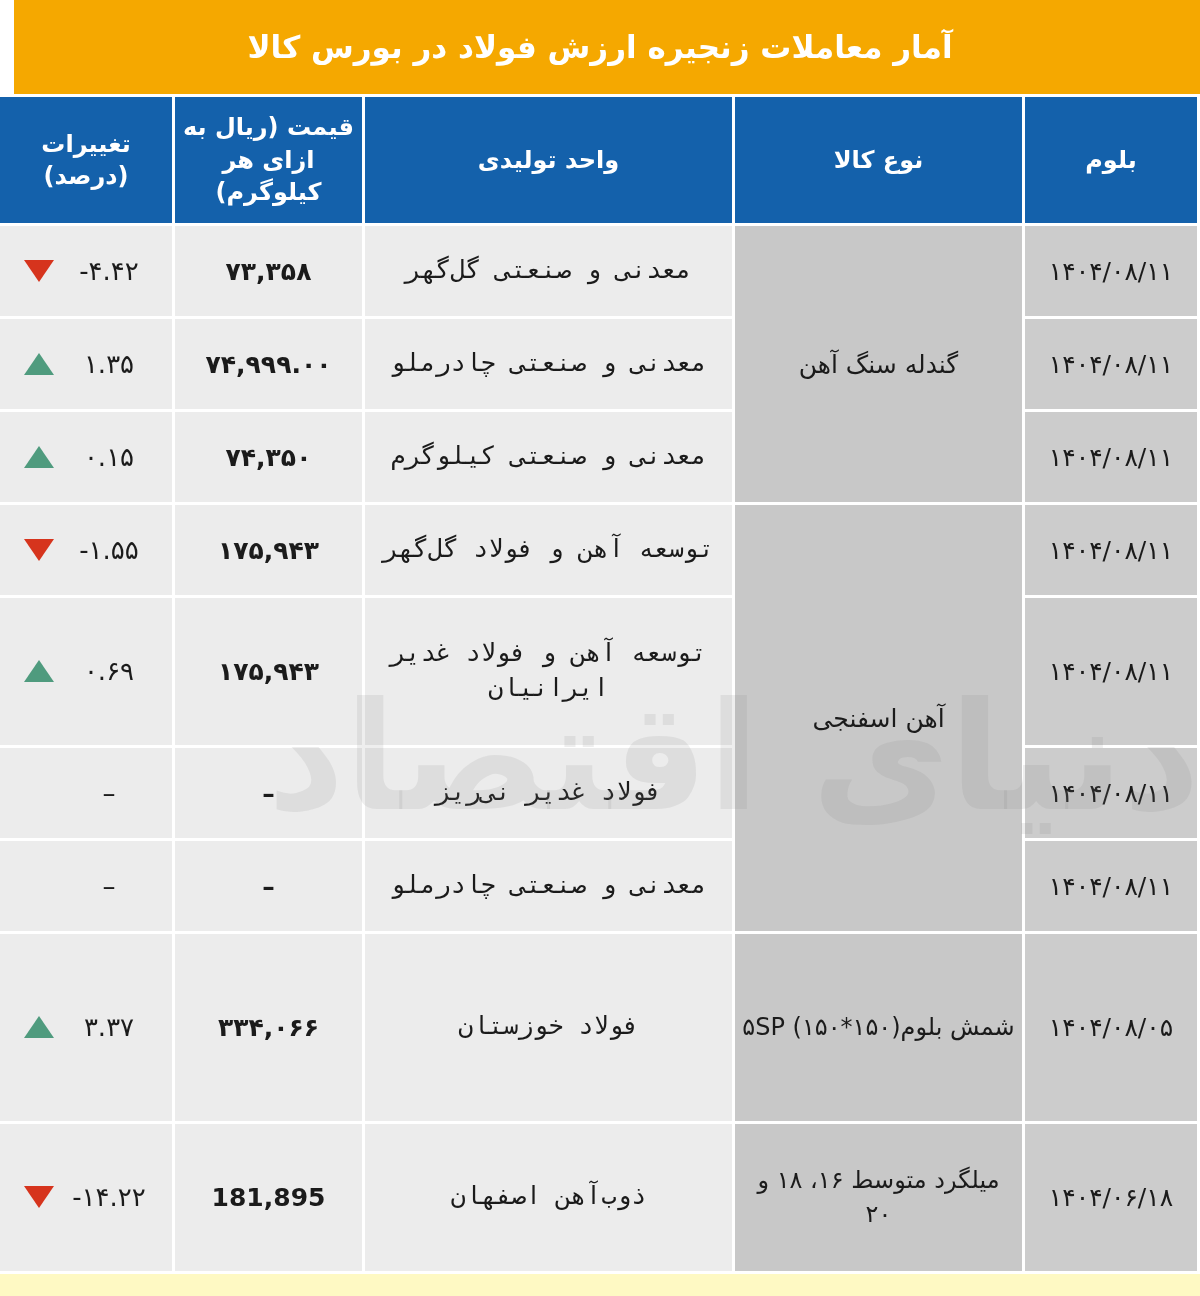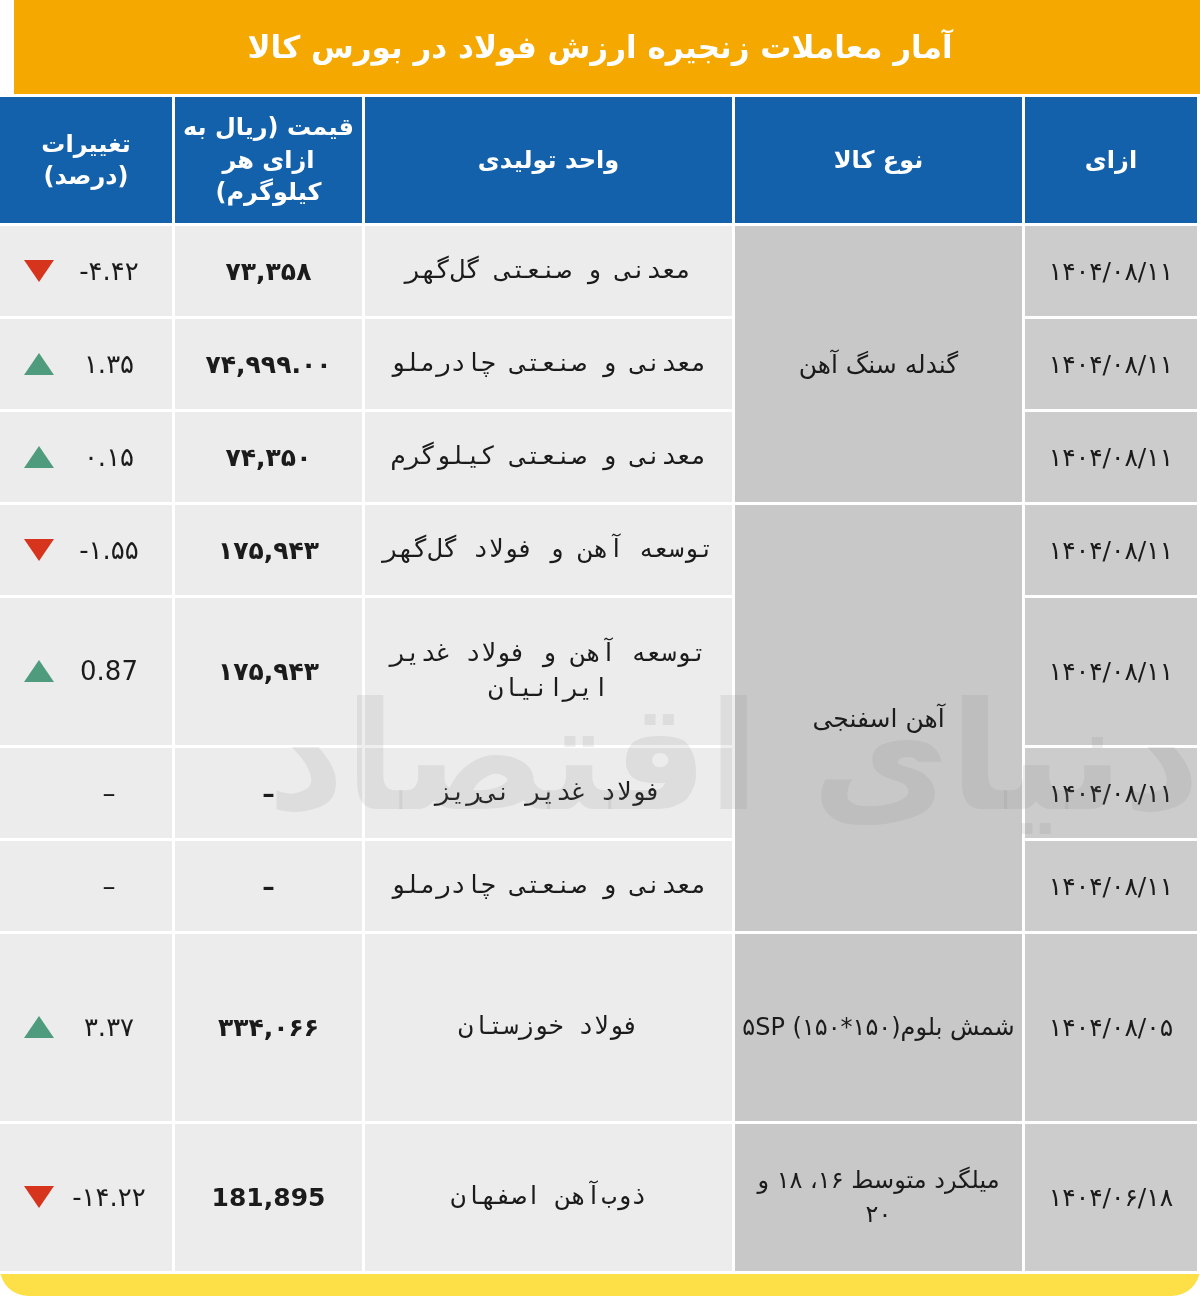--- a/index.html
+++ b/index.html
@@ -11,22 +11,21 @@
     width: 1200px;
     height: 1296px;
     font-family: "DejaVu Sans", "Liberation Sans", sans-serif;
     overflow: hidden;
     position: relative;
   }
   .sheet {
     width: 1200px;
     height: 1296px;
     position: relative;
-    background: #fde047;
-    border-radius: 28px;
+    background: #fef9c3;
   }
   
   .title-bar {
     height: 94px;
     background: #f5a800;
     display: flex;
     align-items: center;
     justify-content: center;
     position: relative;
   }
@@ -171,21 +170,21 @@
   <table class="data">
     <colgroup>
       <col class="c-date">
         <col class="c-goods">
         <col class="c-unit">
         <col class="c-price">
         <col class="c-change">
     </colgroup>
     <thead>
       <tr>
-        <th>ازای</th>
+        <th>بلوم</th>
         <th>نوع کالا</th>
         <th>واحد تولیدی</th>
         <th>قیمت (ریال به ازای هر کیلوگرم)</th>
         <th>تغییرات (درصد)</th>
       </tr>
     </thead>
     <tbody>
 
       <tr class="row-h">
         <td class="date-cell">۱۴۰۴/۰۸/۱۱</td>
@@ -234,21 +233,21 @@
           </div>
         </td>
       </tr>
       <tr class="row-tall2">
         <td class="date-cell">۱۴۰۴/۰۸/۱۱</td>
         <td class="unit-cell">توسعه آهن و فولاد غدیر ایرانیان</td>
         <td class="price-cell">۱۷۵,۹۴۳</td>
         <td class="change-cell">
           <div class="change-wrap">
             <span class="tri up"></span>
-            <span class="change-val">0.87</span>
+            <span class="change-val">۰.۶۹</span>
           </div>
         </td>
       </tr>
       <tr class="row-h">
         <td class="date-cell">۱۴۰۴/۰۸/۱۱</td>
         <td class="unit-cell">فولاد غدیر نی‌ریز</td>
         <td class="price-cell">–</td>
         <td class="change-cell">
           <div class="change-wrap">
             <span class="tri none"></span>

